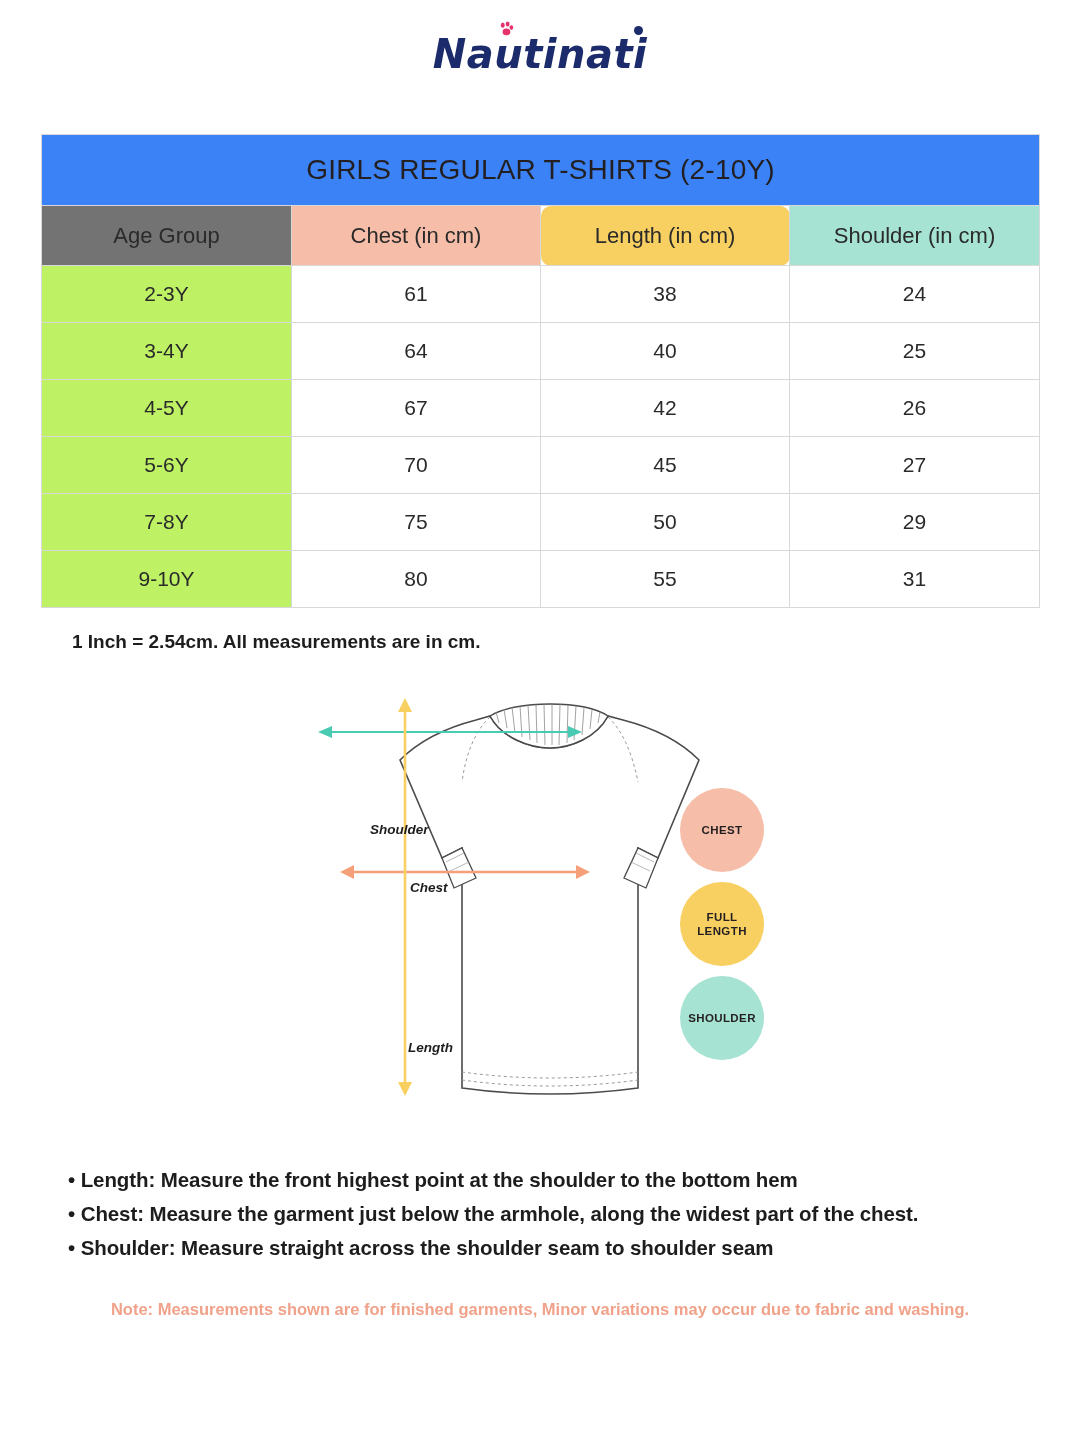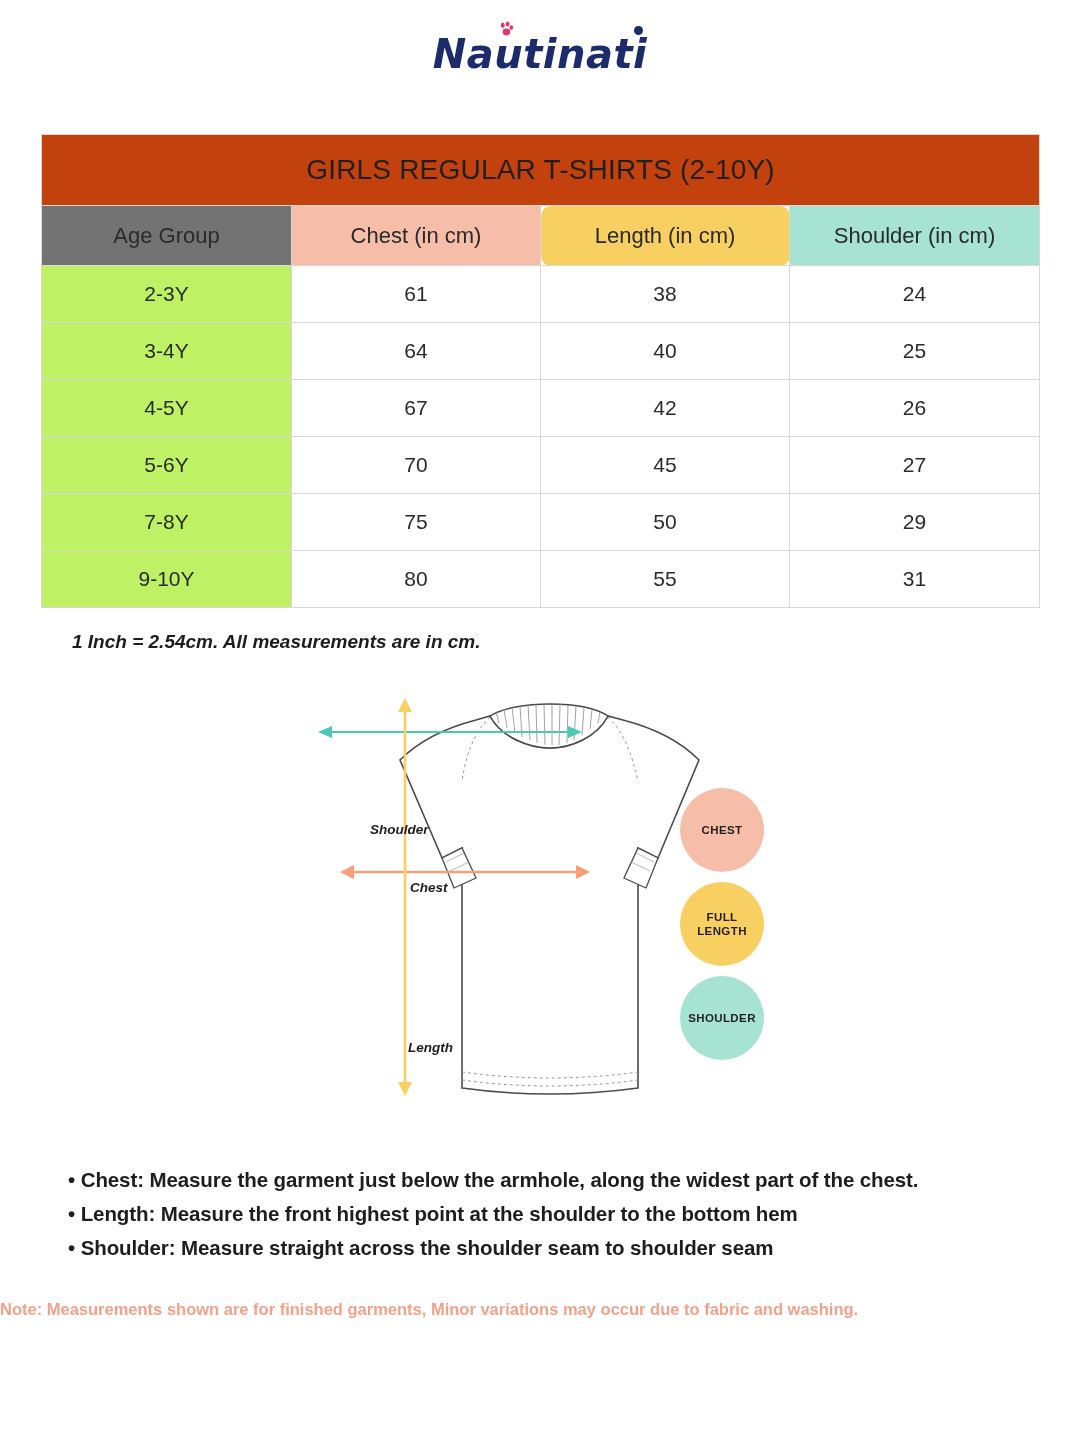--- a/index.html
+++ b/index.html
@@ -66,21 +66,21 @@
   }
   table.size-table td {
     border: 1px solid #d8d8d8;
     text-align: center;
     font-size: 21px;
     color: #2a2a2a;
     height: 54px;
     font-family: "Liberation Sans", sans-serif;
   }
   .tbl-title {
-    background: #c2410c;
+    background: #3b82f6;
     font-size: 28px !important;
     height: 68px !important;
     color: #231f20 !important;
     letter-spacing: 0.2px;
   }
   .hdr-age   { background: #737373; font-size: 22px !important; height: 57px !important; }
   .hdr-chest { background: #f6bda8; font-size: 22px !important; height: 57px !important; }
   .hdr-len   { background: #f8cf61; font-size: 22px !important; height: 57px !important; border-radius: 10px; }
   .hdr-sho   { background: #a6e3d2; font-size: 22px !important; height: 57px !important; }
   .age-cell  { background: #bef264; }
@@ -89,21 +89,20 @@
   .col-chest { width: 249px; }
   .col-len { width: 249px; }
   .col-sho { width: 250px; }
 
   
   .inch-note {
     position: absolute;
     left: 72px;
     top: 631px;
     font-family: "Liberation Sans", sans-serif;
-    font-style: italic;
     font-weight: bold;
     font-size: 19px;
     color: #1d1d1d;
   }
 
   
   .diagram {
     position: absolute;
     left: 240px;
     top: 690px;
@@ -151,21 +150,21 @@
     margin-bottom: 10px;
     letter-spacing: -0.1px;
   }
   .bullets .bt { display: inline-block; }
 
   .footnote {
     position: absolute;
     left: 0;
     top: 1300px;
     width: 1080px;
-    text-align: left;
+    text-align: center;
     font-family: "Liberation Sans", sans-serif;
     font-weight: bold;
     font-size: 16.5px;
     color: #f0a28a;
   }
 
   .svg-label {
     font-family: "Liberation Sans", sans-serif;
     font-size: 13.5px;
     font-weight: bold;
@@ -339,23 +338,23 @@
     <span>
       <span>FULL</span><br>
       <span>LENGTH</span>
     </span>
   </div>
   <div class="bubble bub-sho">SHOULDER</div>
 </div>
 
 <div class="bullets">
   <div>
+    <span class="bt">•&nbsp;</span><span>Length: Measure the front highest point at the shoulder to the bottom hem</span>
+  </div>
+  <div>
     <span class="bt">•&nbsp;</span><span>Chest: Measure the garment just below the armhole, along the widest part of the chest.</span>
-  </div>
-  <div>
-    <span class="bt">•&nbsp;</span><span>Length: Measure the front highest point at the shoulder to the bottom hem</span>
   </div>
   <div>
     <span class="bt">•&nbsp;</span><span>Shoulder: Measure straight across the shoulder seam to shoulder seam</span>
   </div>
 </div>
 
 <div class="footnote">Note: Measurements shown are for finished garments, Minor variations may occur due to fabric and washing.</div>
 
 </body></html>

